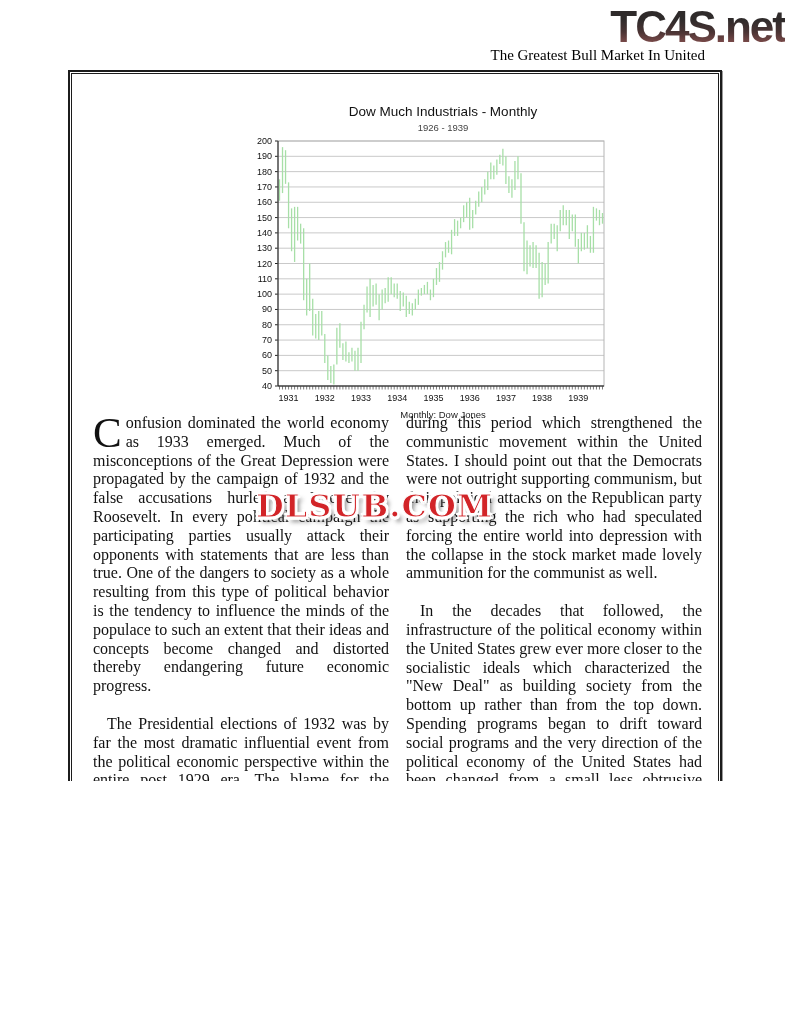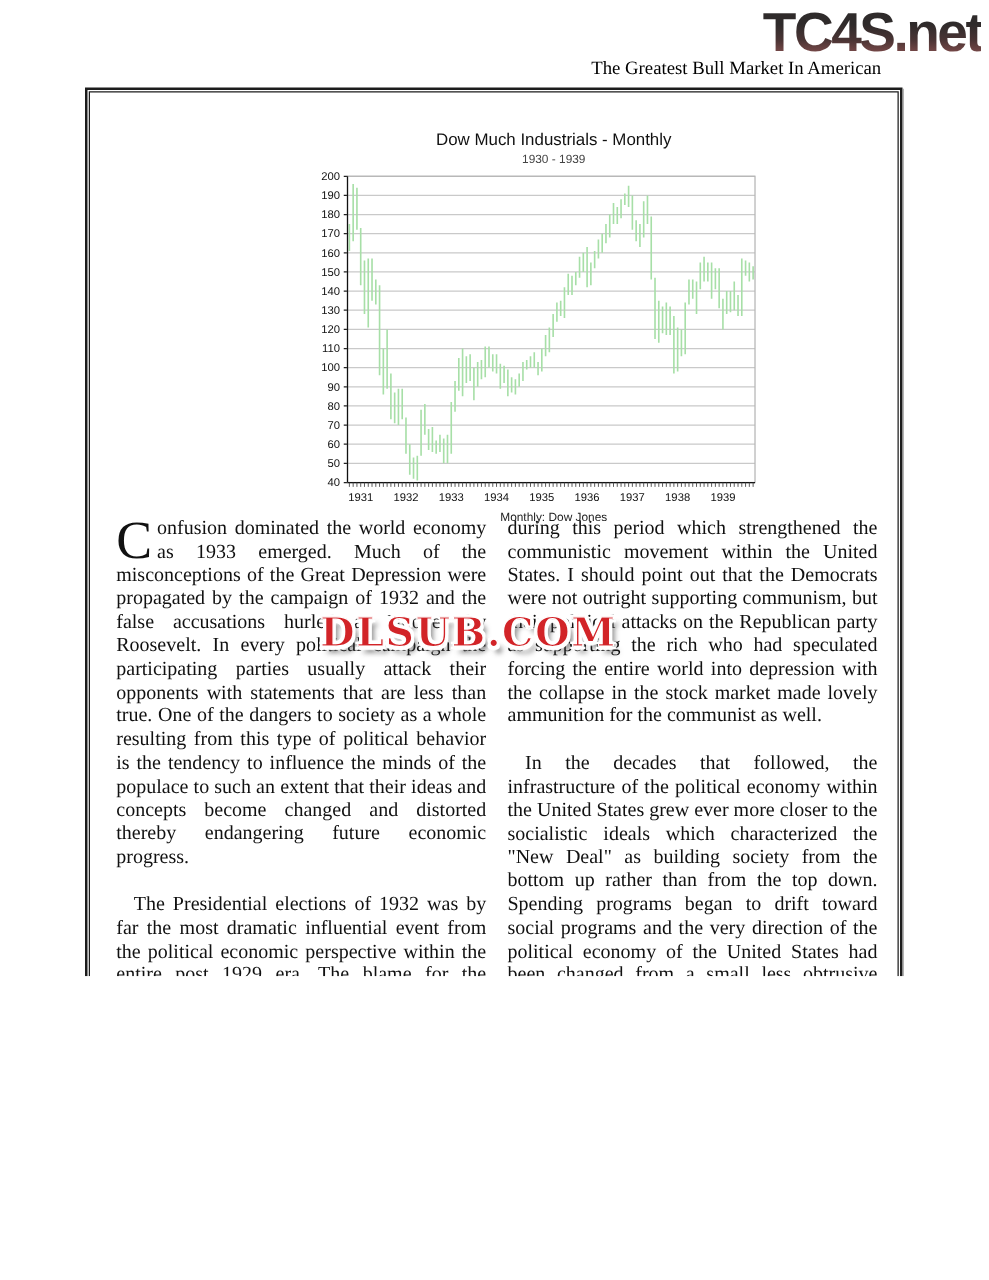--- a/index.html
+++ b/index.html
@@ -51,28 +51,28 @@
     color:#ca5f64;-webkit-text-stroke:1.2px #83262b;
     text-shadow:-2px -2px 0 #fff,2px -2px 0 #fff,-2px 2px 0 #fff,2px 2px 0 #fff,
                 0 -2px 0 #fff,0 2px 0 #fff,3px 4px 3px #a8a8a8;}
 </style>
 </head>
 <body>
 
 <div class="page">
 
   <div class="tc4s-logo">TC4S.net</div>
-  <div class="tagline">The Greatest Bull Market In American</div>
+  <div class="tagline">The Greatest Bull Market In United</div>
 
   <div class="frame-outer">
     <div class="frame-inner">
 
       <div class="chart-block">
         <div class="chart-title">Dow Much Industrials - Monthly</div>
-        <div class="chart-subtitle">1930 - 1939</div>
+        <div class="chart-subtitle">1926 - 1939</div>
         <svg id="chart-svg" width="364" height="270" viewBox="0 0 364 270">
             <line x1="34" y1="251" x2="360" y2="251" stroke="#c9c9c9" stroke-width="1"></line>
             <line x1="31" y1="251" x2="34" y2="251" stroke="#222" stroke-width="1"></line>
             <text x="28" y="254" text-anchor="end" font-size="9" font-family="Liberation Sans, sans-serif" fill="#111">40</text>
             <line x1="34" y1="235.6875" x2="360" y2="235.6875" stroke="#c9c9c9" stroke-width="1"></line>
             <line x1="31" y1="235.6875" x2="34" y2="235.6875" stroke="#222" stroke-width="1"></line>
             <text x="28" y="238.6875" text-anchor="end" font-size="9" font-family="Liberation Sans, sans-serif" fill="#111">50</text>
             <line x1="34" y1="220.375" x2="360" y2="220.375" stroke="#c9c9c9" stroke-width="1"></line>
             <line x1="31" y1="220.375" x2="34" y2="220.375" stroke="#222" stroke-width="1"></line>
             <text x="28" y="223.375" text-anchor="end" font-size="9" font-family="Liberation Sans, sans-serif" fill="#111">60</text>

